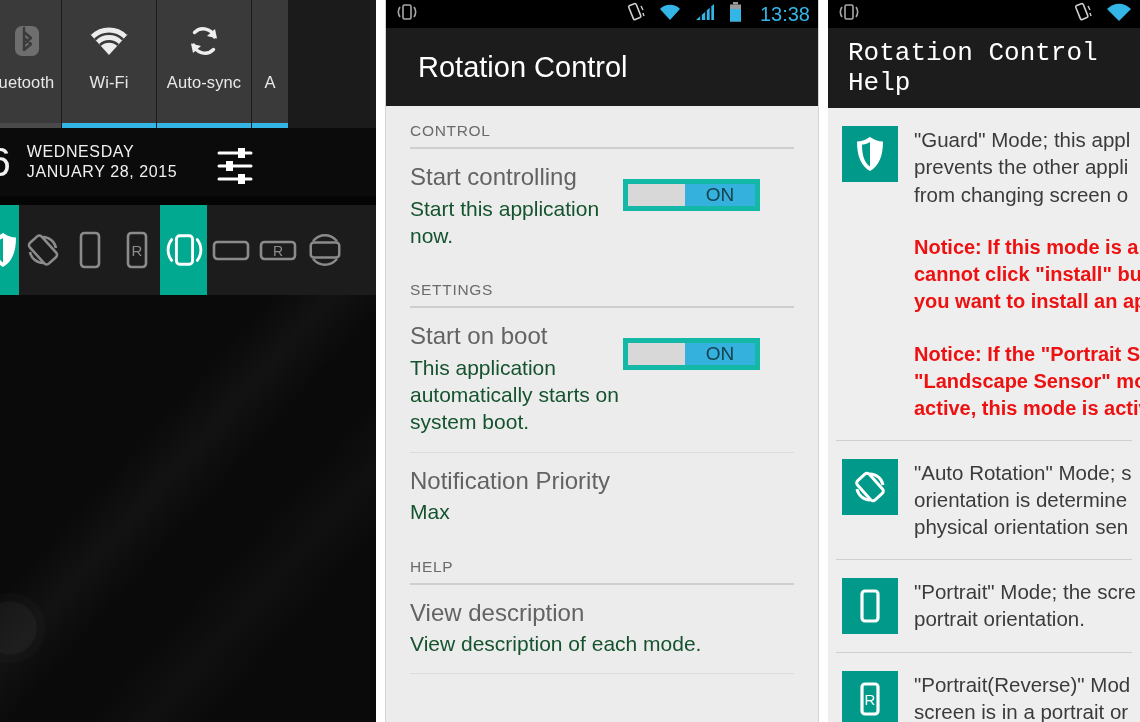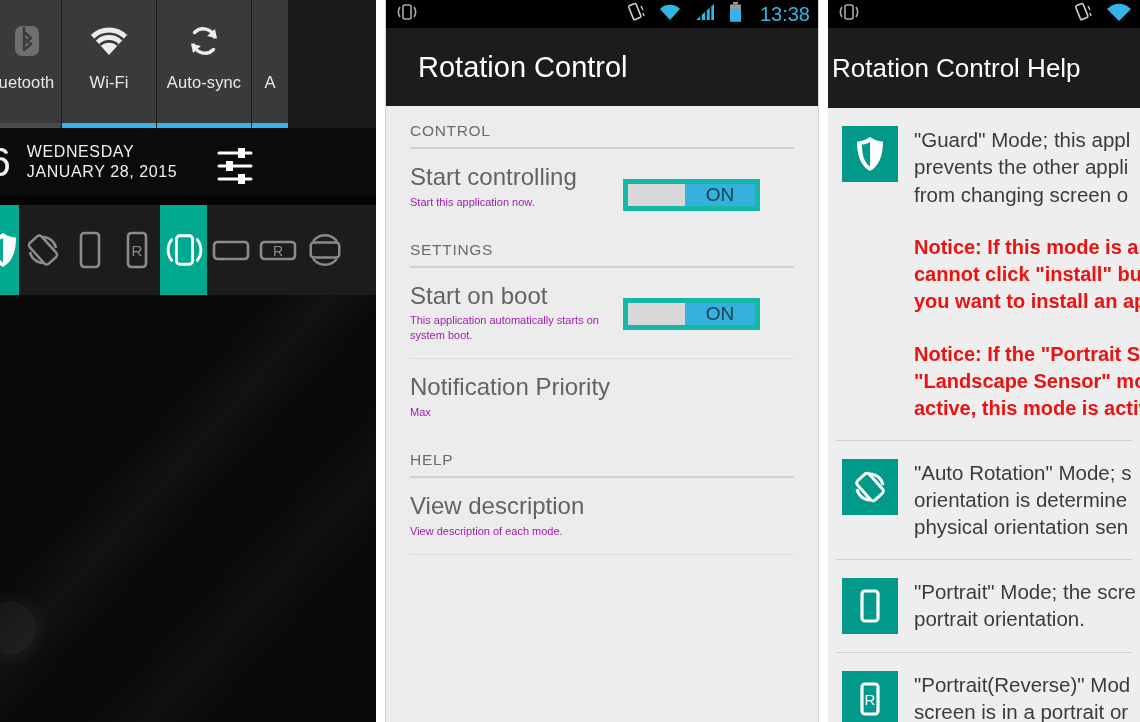--- a/index.html
+++ b/index.html
@@ -67,35 +67,35 @@
   .actionbar { height:78px; background:#1c1c1c; display:flex; align-items:center; }
   .actionbar-title { font-size:29px; color:#ffffff; padding-left:32px; font-weight:400; }
 
   .pref-list { padding:0 0 0 0; }
   .pref-header { font-size:15.5px; color:#6b6b6b; letter-spacing:.7px;
                  padding:16px 0 7px 24px; }
   .pref-rule { height:2px; background:#cfcfcf; margin:0 24px; }
   .pref-rule.thin { height:1px; background:#dcdcdc; }
   .pref-row { position:relative; padding:14px 24px 16px 24px; min-height:54px; }
   .pref-title { font-size:24px; color:#636363; font-weight:400; line-height:1.15; }
-  .pref-sub { font-size:11px; color:#a21caf; line-height:1.30; margin-top:4px;
+  .pref-sub { font-size:21px; color:#14532d; line-height:1.30; margin-top:4px;
               max-width:215px; }
   .switch { position:absolute; right:58px; top:30px; width:137px; height:32px;
             display:flex; border:5px solid #14b8a6; }
   .switch .off-half { flex:1; background:#d8d8d8; }
   .switch .on-half  { width:70px; background:#34b2dd; display:flex;
                       align-items:center; justify-content:center;
                       font-size:19px; color:#17414f; }
   .clip-title { overflow:hidden; white-space:nowrap; max-width:215px; }
 
   
   #panel-right { position:absolute; left:828px; top:0; width:312px; height:722px;
                  background:#eeeeee; overflow:hidden; }
   #panel-right .actionbar { height:80px; }
-  #panel-right .actionbar-title { font-size:26px; padding-left:4px; }
+  #panel-right .actionbar-title { font-size:26px; padding-left:20px;font-family:Liberation Mono, monospace; }
   .help-item { display:flex; padding:18px 0 18px 14px; align-items:flex-start; }
   .help-icon { width:56px; height:56px; min-width:56px; background:#00998a;
                display:flex; align-items:center; justify-content:center;
                margin-right:16px; }
   .help-text { font-size:20.5px; color:#3b3b3b; line-height:1.33;
                white-space:nowrap; }
   .help-notice { font-size:20px; color:#ee1111; font-weight:bold; line-height:1.35;
                  white-space:nowrap; margin-top:26px; }
   .help-rule { height:1px; background:#cfcfcf; margin:0 8px 0 8px; }
   .help-body { padding-left:0; }

